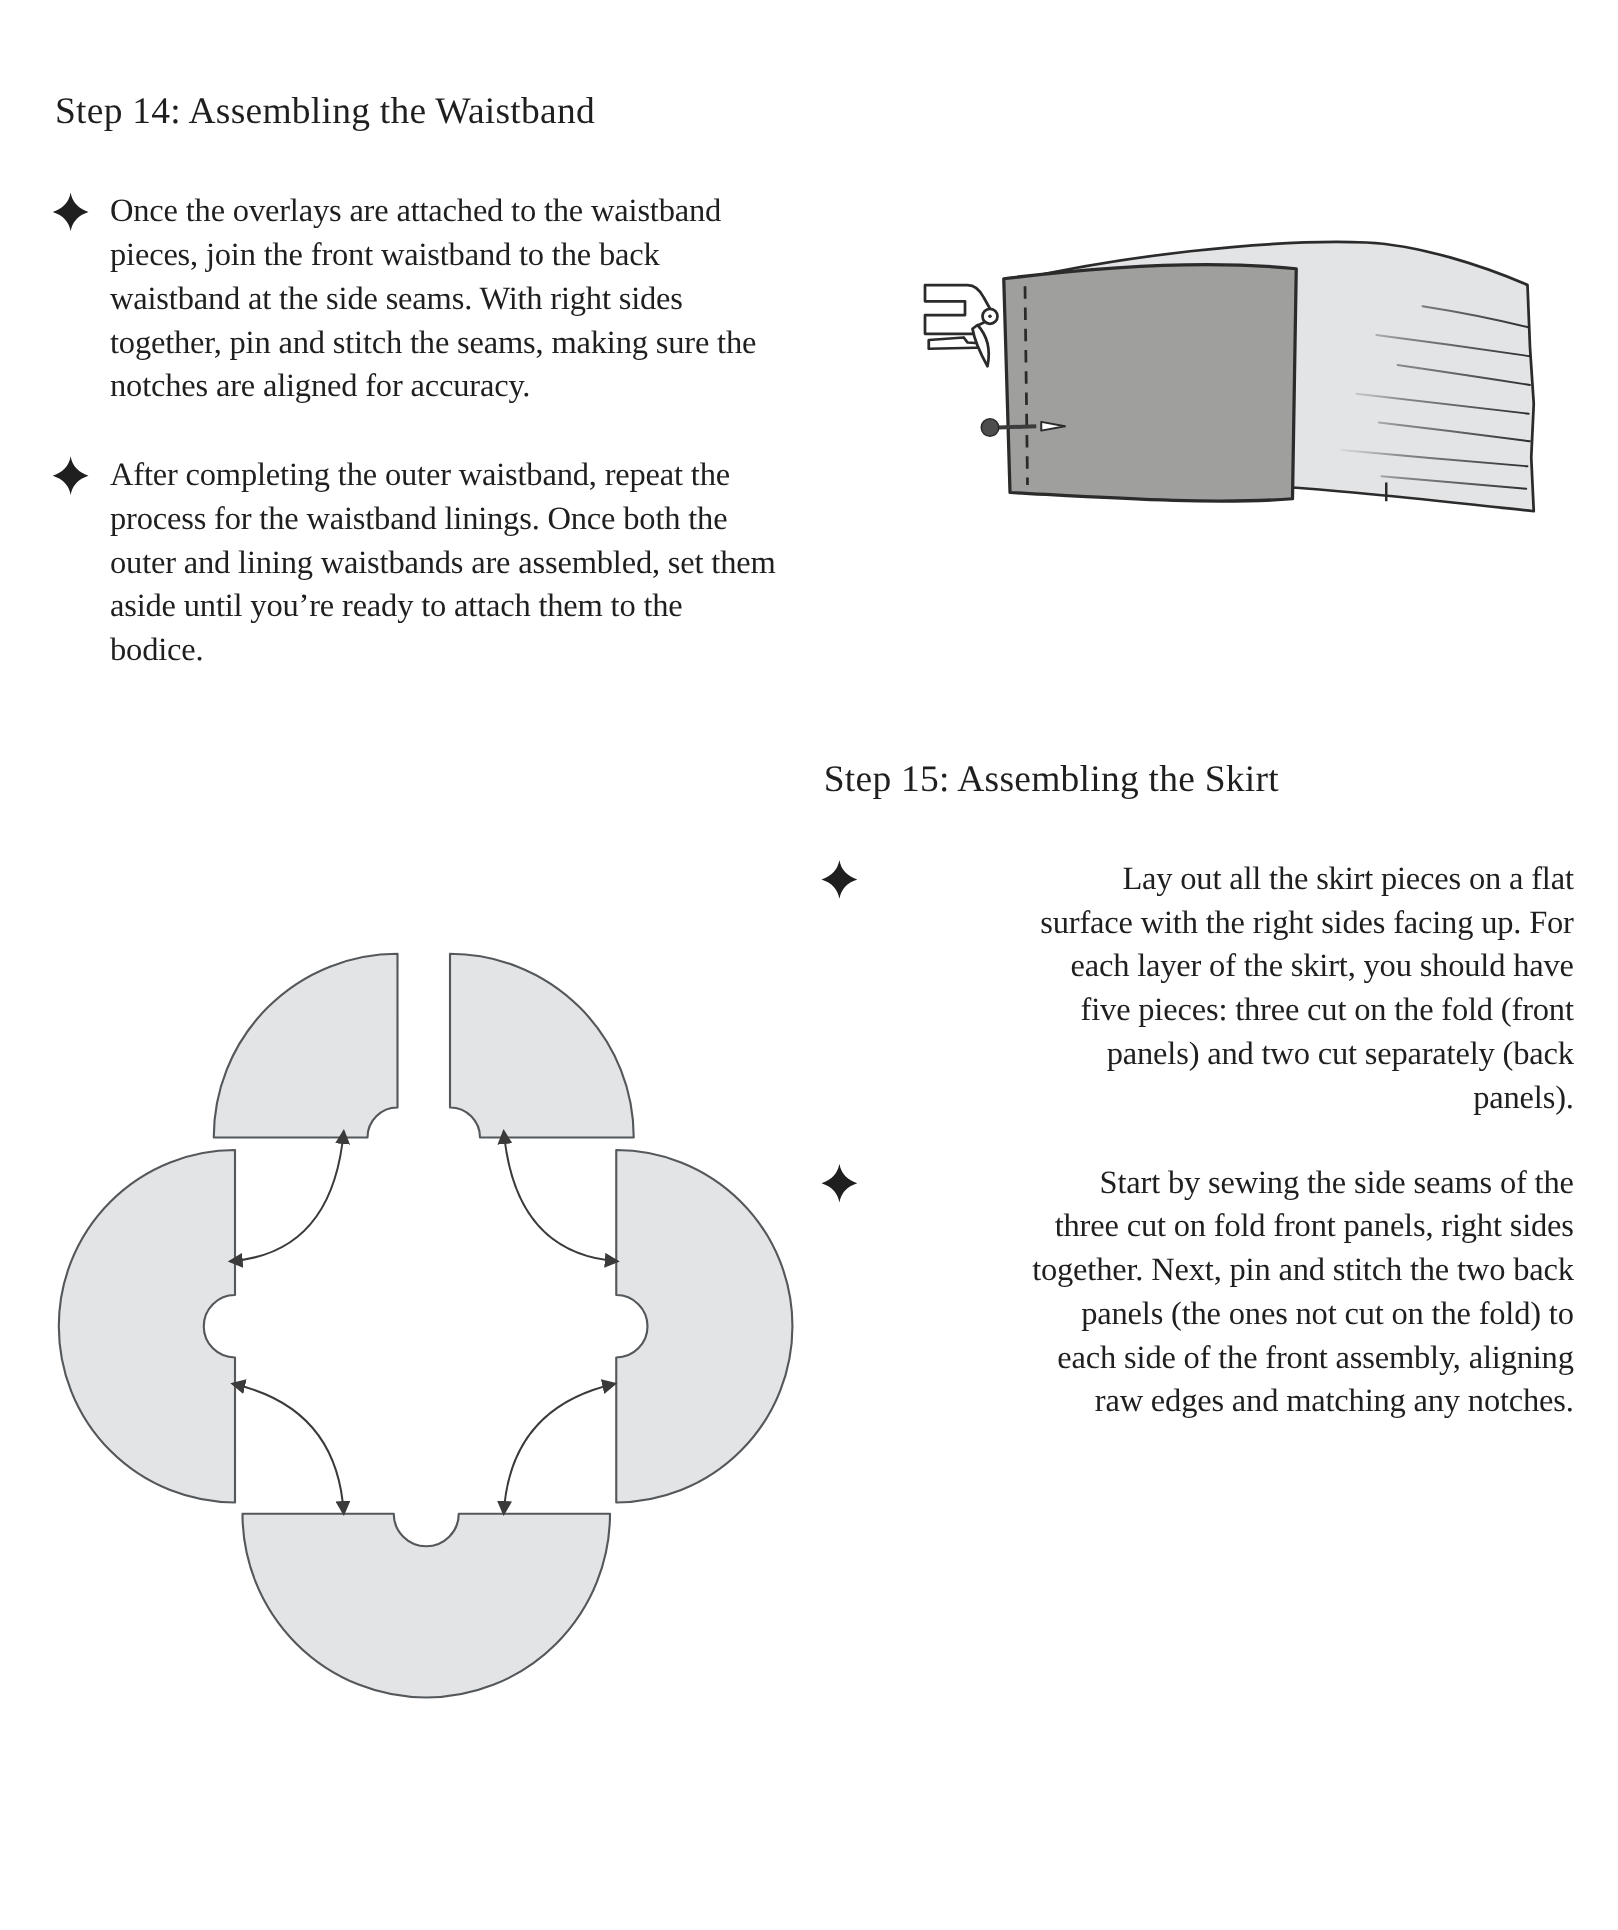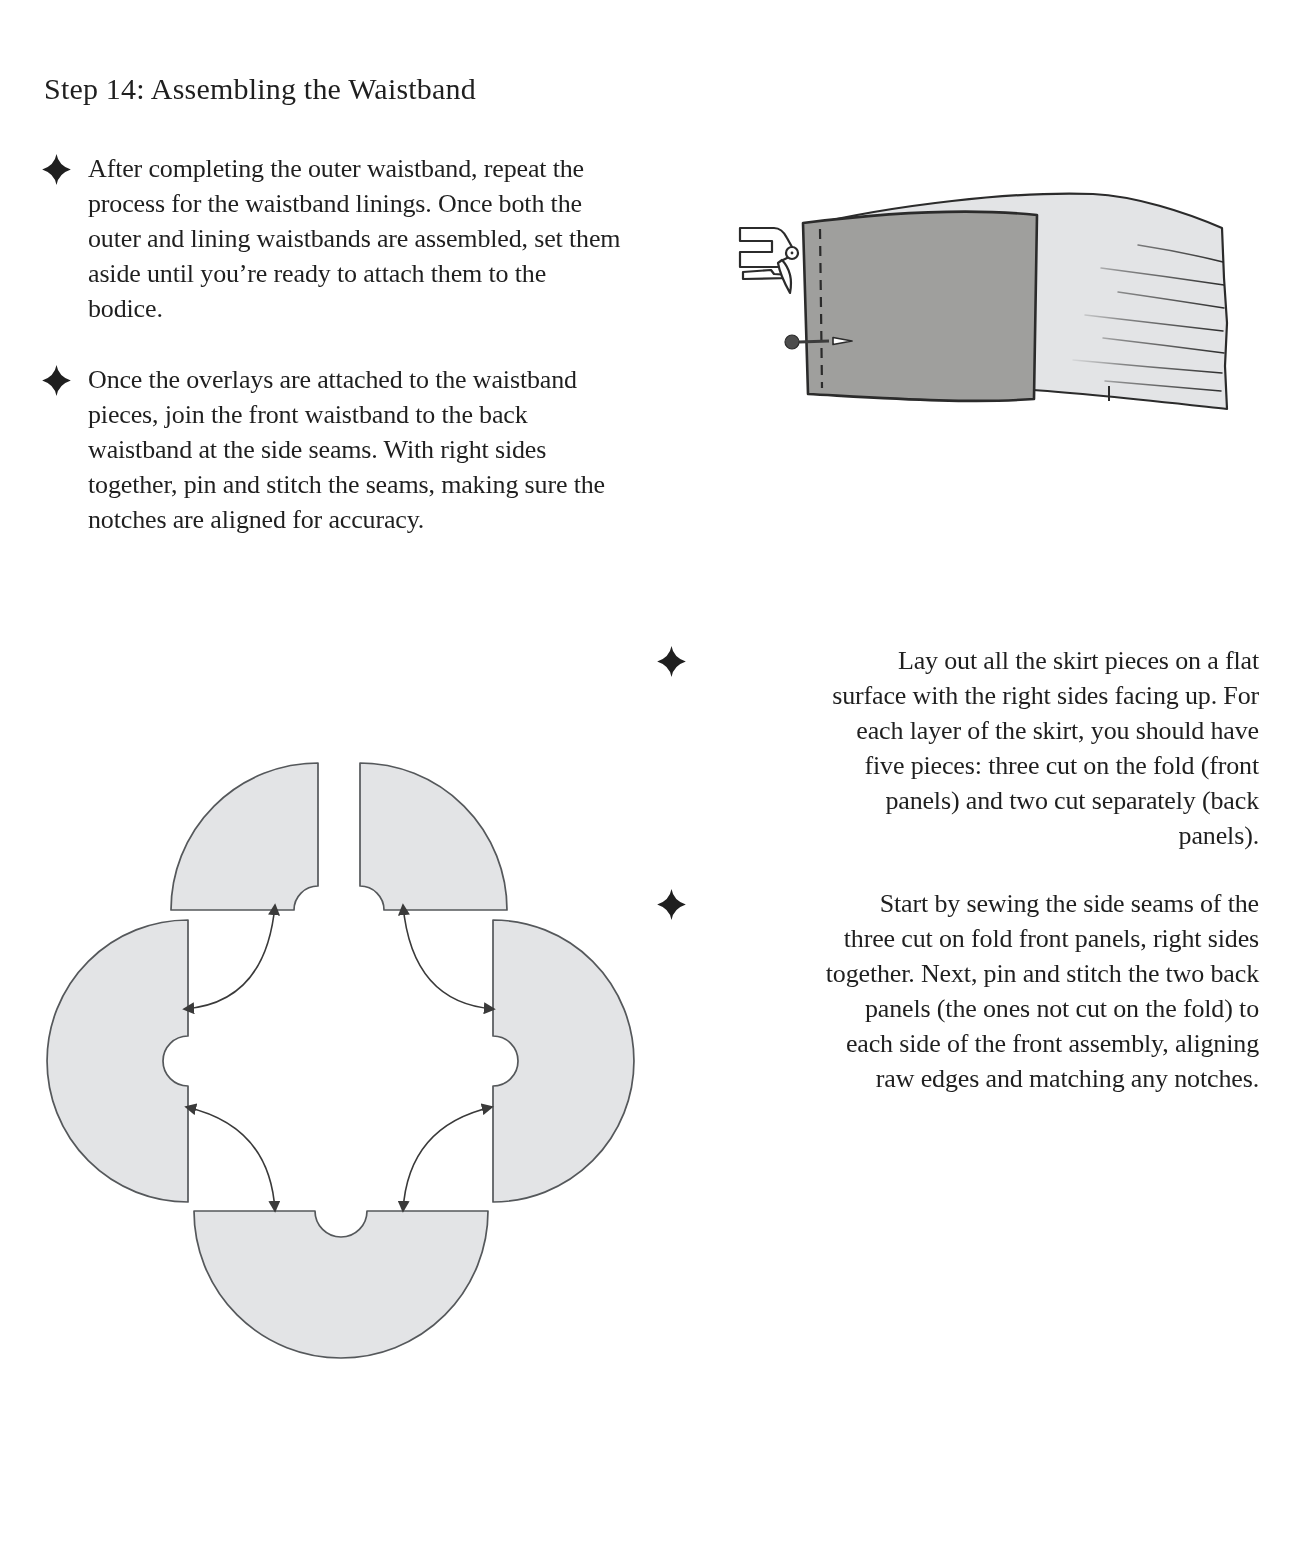--- a/index.html
+++ b/index.html
@@ -74,37 +74,37 @@
 
 <section class="col" id="col-step14">
   <h2 class="step-heading">Step 14: Assembling the Waistband</h2>
   <ul class="bullets">
     <li class="bullet-item">
       <span class="star">
         <svg viewBox="0 0 24 26" aria-hidden="true">
             <path d="M12 0 Q13.6 9.6 24 13 Q13.6 16.4 12 26 Q10.4 16.4 0 13 Q10.4 9.6 12 0 Z"></path>
           </svg>
       </span>
+      <p class="bullet-text">Once the overlays are attached to the waistband
+pieces, join the front waistband to the back
+waistband at the side seams. With right sides
+together, pin and stitch the seams, making sure the
+notches are aligned for accuracy.</p>
+    </li>
+    <li class="bullet-item">
+      <span class="star">
+        <svg viewBox="0 0 24 26" aria-hidden="true">
+            <path d="M12 0 Q13.6 9.6 24 13 Q13.6 16.4 12 26 Q10.4 16.4 0 13 Q10.4 9.6 12 0 Z"></path>
+          </svg>
+      </span>
       <p class="bullet-text">After completing the outer waistband, repeat the
 process for the waistband linings. Once both the
 outer and lining waistbands are assembled, set them
 aside until you’re ready to attach them to the
 bodice.</p>
-    </li>
-    <li class="bullet-item">
-      <span class="star">
-        <svg viewBox="0 0 24 26" aria-hidden="true">
-            <path d="M12 0 Q13.6 9.6 24 13 Q13.6 16.4 12 26 Q10.4 16.4 0 13 Q10.4 9.6 12 0 Z"></path>
-          </svg>
-      </span>
-      <p class="bullet-text">Once the overlays are attached to the waistband
-pieces, join the front waistband to the back
-waistband at the side seams. With right sides
-together, pin and stitch the seams, making sure the
-notches are aligned for accuracy.</p>
     </li>
   </ul>
 </section>
 
 <figure class="fig" id="fig-waistband">
   <svg viewBox="0 0 510 235">
     <defs>
       <linearGradient id="foldFade" x1="330" y1="0" x2="498" y2="0" gradientUnits="userSpaceOnUse">
         <stop offset="0" stop-color="#6a6a6a" stop-opacity="0"></stop>
         <stop offset="0.35" stop-color="#4a4a4a" stop-opacity="0.6"></stop>
@@ -140,20 +140,21 @@
 
     <g>
       <line x1="66" y1="159" x2="96" y2="158" stroke="#3c3c3c" stroke-width="3.2"></line>
       <circle cx="59" cy="159" r="7" fill="#4d4d4d" stroke="#2b2b2b" stroke-width="1.2"></circle>
       <path d="M 100 154.5 L 119 158 L 100 161.5 Z" fill="#ffffff" stroke="#2b2b2b" stroke-width="1.6" stroke-linejoin="round"></path>
     </g>
   </svg>
 </figure>
 
 <section class="col" id="col-step15">
+  <h2 class="step-heading">Step 15: Assembling the Skirt</h2>
   <ul class="bullets">
     <li class="bullet-item">
       <span class="star">
         <svg viewBox="0 0 24 26" aria-hidden="true">
             <path d="M12 0 Q13.6 9.6 24 13 Q13.6 16.4 12 26 Q10.4 16.4 0 13 Q10.4 9.6 12 0 Z"></path>
           </svg>
       </span>
       <p class="bullet-text">Lay out all the skirt pieces on a flat
 surface with the right sides facing up. For
 each layer of the skirt, you should have

